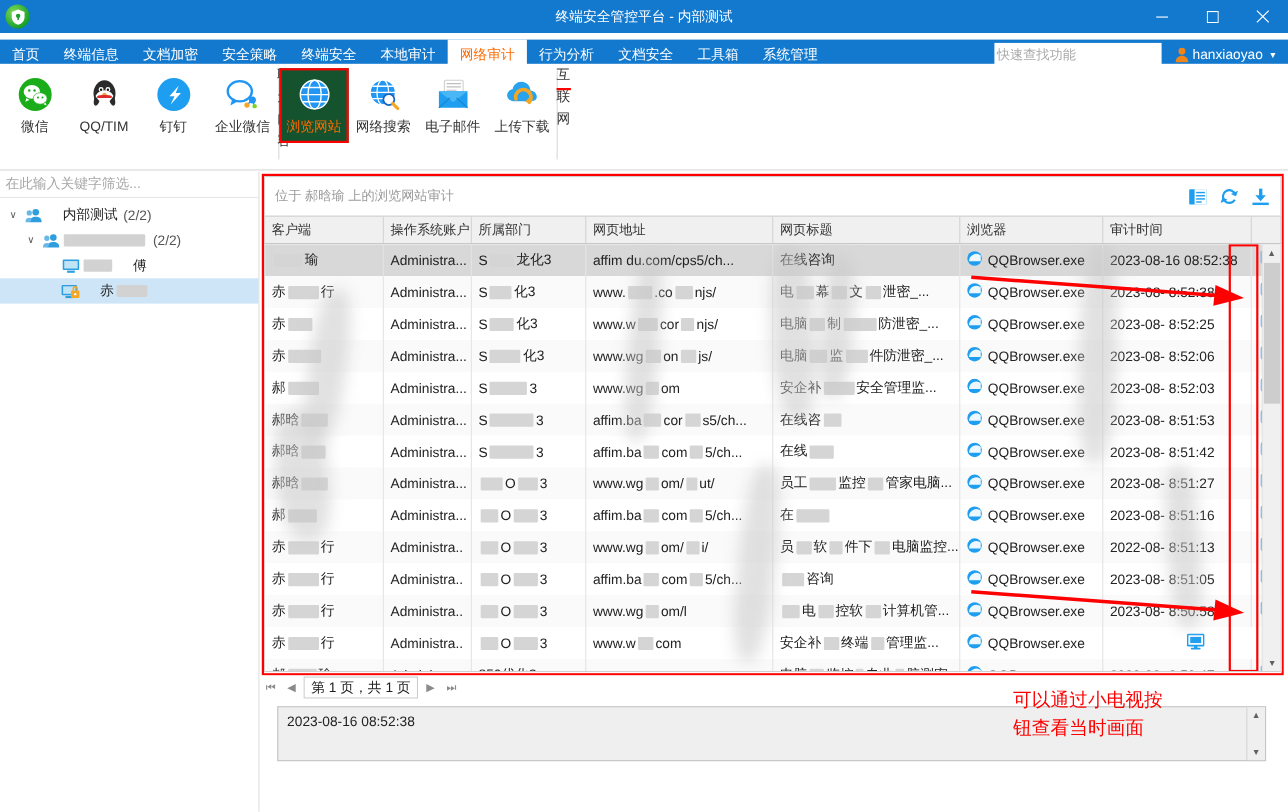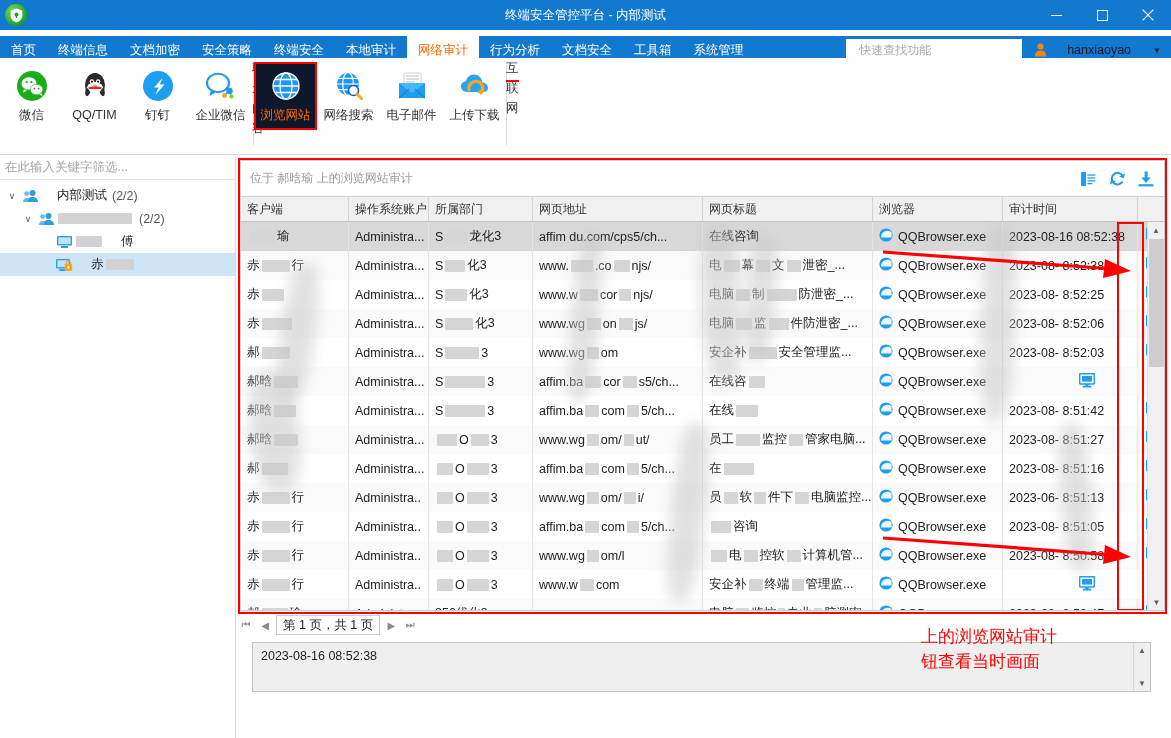--- a/index.html
+++ b/index.html
@@ -45,27 +45,27 @@
   }
   .menu-item {
     padding: 0 11px; display:flex; align-items:center;
     font-size:12.5px; color:#ffffff; white-space:nowrap; height:28px;
   }
   .menu-item.active {
     background:#ffffff; color:#ff6a00; font-weight:normal;
   }
   .menu-spacer { flex:1 1 auto; }
   .quick-search {
-    width:176px; height:22px; margin:3px 0 0 0; background:#fff;
-    border:none; display:flex; align-items:center; padding-left:13px;
+    width:152px; height:22px; margin:3px 0 0 0; background:#fff;
+    border:none; display:flex; align-items:center; padding-left:2px;
     font-size:12px; color:#a9a9a9;
   }
   .user-box {
-    display:flex; align-items:center; gap:20px; padding:0 10px 0 12px;
-    font-size:12.5px; color:#0f172a; height:28px;
+    display:flex; align-items:center; gap:3px; padding:0 10px 0 12px;
+    font-size:12.5px; color:#ffffff; height:28px;
   }
   .user-ico { width:13px; height:14px; display:block; }
   .caret-dn { font-size:8px; margin-left:2px; }
 
   
   .ribbon {
     position:absolute; left:0; top:58px; width:1171px; height:97px;
     background:#ffffff; border-bottom:1px solid #d8d8d8;
   }
   .ribbon-groups { display:flex; height:97px; }
@@ -73,21 +73,21 @@
   .rgroup-items { display:flex; flex:1 1 auto; padding-top:4px; }
   .rgroup-label {
     height:24px; line-height:20px; text-align:center; font-size:12.5px; color:#333;
     position:relative;
   }
   .rbtn {
     width:63px; height:68px; display:flex; flex-direction:column;
     align-items:center; justify-content:flex-start; padding-top:6px;
     font-size:12.5px; color:#333; position:relative;
   }
-  .rbtn.selected { background:#0f172a; border:2px solid #ff0000; padding-top:4px; }
+  .rbtn.selected { background:#14532d; border:2px solid #ff0000; padding-top:4px; }
   .rbtn.selected .rbtn-label { color:#ff6a00; }
   .rbtn-ico { width:36px; height:36px; display:flex; align-items:center; justify-content:center; }
   .rbtn-label { margin-top:4px; line-height:14px; }
   .group-sep { width:1px; background:#d9d9d9; margin:6px 0 10px 0; align-self:stretch; }
   .underline-red { border-bottom:2px solid #ff0000; }
 
   
   .leftpanel {
     position:absolute; left:0; top:156px; width:236px; height:582px;
     background:#ffffff; border-right:1px solid #d8d8d8;
@@ -650,20 +650,23 @@
           <div class="gc" style="width:104px;">S<span class="redact-blk" style="width:40px;"></span>3</div>
           <div class="gc" style="width:170px;">affim.ba<span class="redact-blk" style="width:16px;"></span>cor<span class="redact-blk" style="width:14px;"></span>s5/ch...</div>
           <div class="gc" style="width:170px;">在线咨<span class="redact-blk" style="width:16px;"></span></div>
           <div class="gc browser" style="width:130px;">
               <span><svg width="14" height="14" viewBox="0 0 14 14">
                   <circle cx="7" cy="7" r="6.6" fill="#1e9ef0"></circle>
                   <path d="M2 9.6 A6.6 6.6 0 0 1 12.6 4.2 L12.6 9.6 Z" fill="#fff" opacity="0.92"></path>
                 </svg></span>
               <span>QQBrowser.exe</span>
             </div>
+          <div class="gc" style="width:135px;">
+              <span>2023-08-   8:51:53</span>
+            </div>
           <div class="gc tv-cell" style="flex:1 1 auto;">
               <span><svg width="16" height="15" viewBox="0 0 16 15">
                   <rect x="0.6" y="0.6" width="14.8" height="10.4" rx="1.2" fill="none" stroke="#1e9ef0" stroke-width="1.6"></rect>
                   <rect x="3" y="3" width="10" height="5.6" fill="#1e9ef0"></rect>
                   <rect x="6.5" y="11" width="3" height="2.2" fill="#1e9ef0"></rect>
                   <rect x="3.6" y="12.8" width="8.8" height="1.6" rx="0.6" fill="#1e9ef0"></rect>
                 </svg></span>
             </div>
         </div>
 
@@ -760,21 +763,21 @@
           <div class="gc" style="width:170px;">www.wg<span class="redact-blk" style="width:12px;"></span>om/<span class="redact-blk" style="width:12px;"></span>i/</div>
           <div class="gc" style="width:170px;">员<span class="redact-blk" style="width:14px;"></span>软<span class="redact-blk" style="width:12px;"></span>件下<span class="redact-blk" style="width:14px;"></span>电脑监控...</div>
           <div class="gc browser" style="width:130px;">
               <span><svg width="14" height="14" viewBox="0 0 14 14">
                   <circle cx="7" cy="7" r="6.6" fill="#1e9ef0"></circle>
                   <path d="M2 9.6 A6.6 6.6 0 0 1 12.6 4.2 L12.6 9.6 Z" fill="#fff" opacity="0.92"></path>
                 </svg></span>
               <span>QQBrowser.exe</span>
             </div>
           <div class="gc" style="width:135px;">
-              <span>2023-06-   8:51:13</span>
+              <span>2022-08-   8:51:13</span>
             </div>
           <div class="gc tv-cell" style="flex:1 1 auto;">
               <span><svg width="16" height="15" viewBox="0 0 16 15">
                   <rect x="0.6" y="0.6" width="14.8" height="10.4" rx="1.2" fill="none" stroke="#1e9ef0" stroke-width="1.6"></rect>
                   <rect x="3" y="3" width="10" height="5.6" fill="#1e9ef0"></rect>
                   <rect x="6.5" y="11" width="3" height="2.2" fill="#1e9ef0"></rect>
                   <rect x="3.6" y="12.8" width="8.8" height="1.6" rx="0.6" fill="#1e9ef0"></rect>
                 </svg></span>
             </div>
         </div>
@@ -930,17 +933,17 @@
       <span>2023-08-16 08:52:38</span>
       <span class="detail-scroll">
         <span style="display:block;text-align:center;font-size:8px;color:#606060;line-height:15px;">▲</span>
         <span style="display:block;text-align:center;font-size:8px;color:#606060;line-height:15px;position:absolute;bottom:0;left:0;right:0;">▼</span>
       </span>
     </div>
 
   </div>
 
   <div class="annot">
-    <div>上的浏览网站审计</div>
+    <div>可以通过小电视按</div>
     <div>钮查看当时画面</div>
   </div>
 
 </div>
 
 </body></html>

